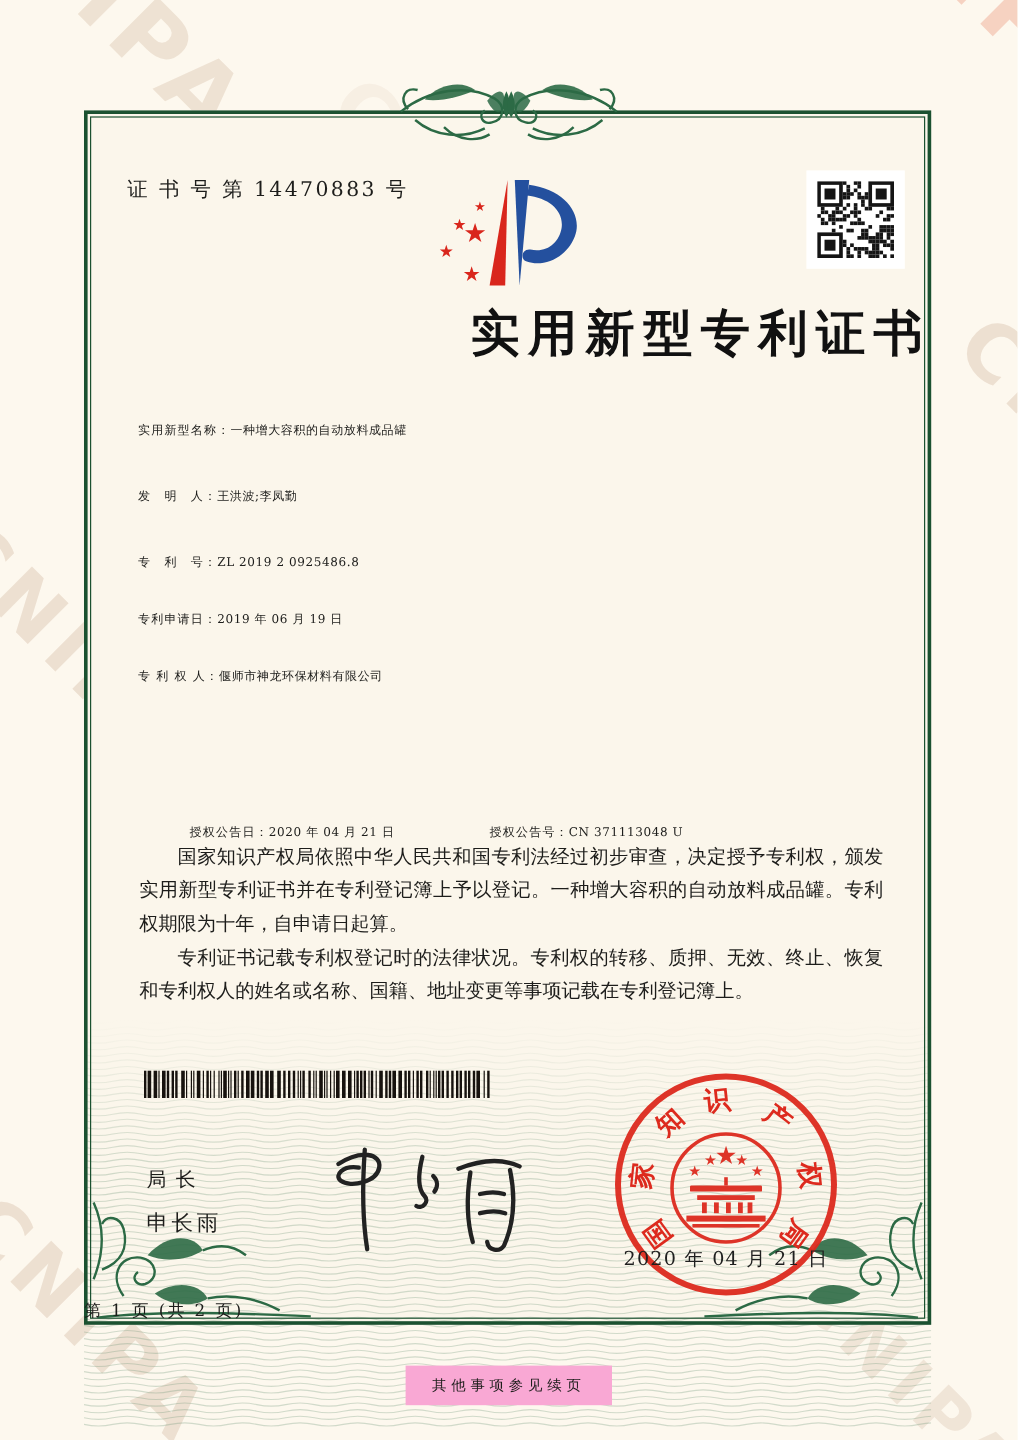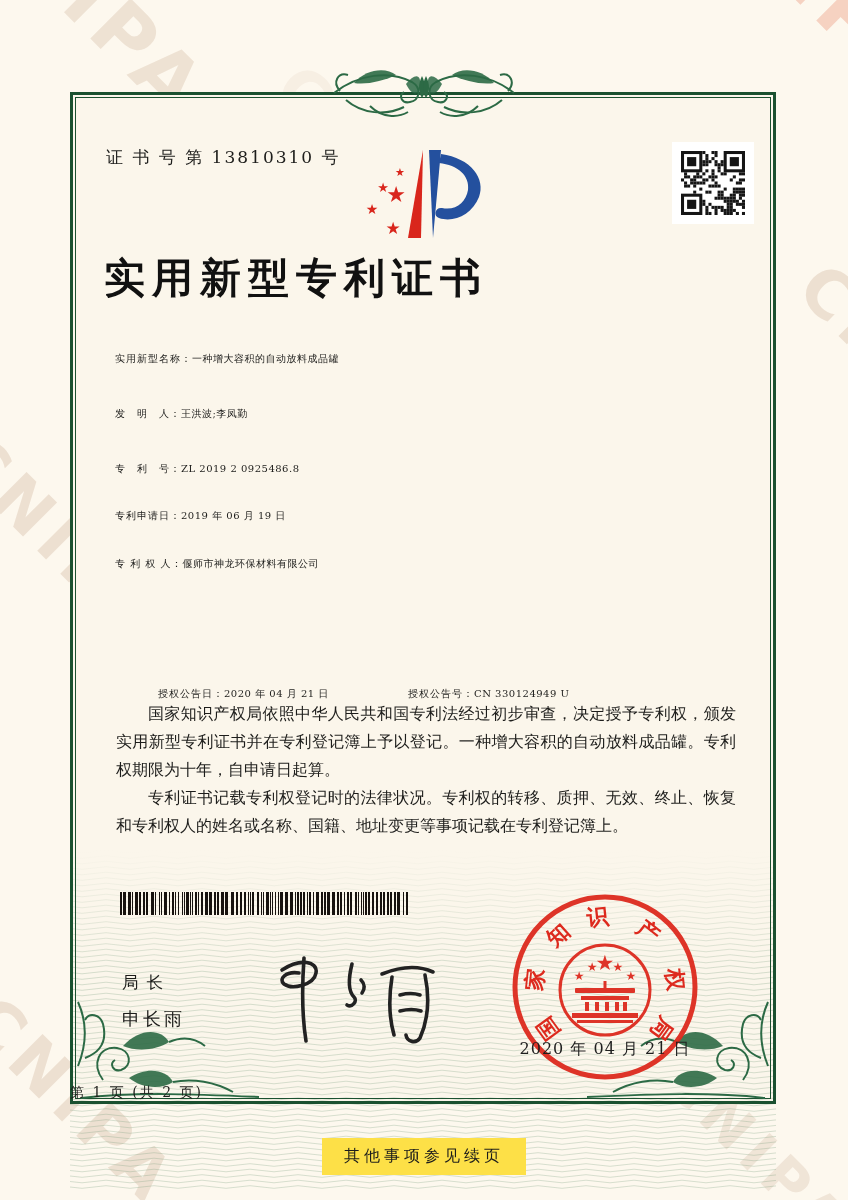--- a/index.html
+++ b/index.html
@@ -15,22 +15,22 @@
   .wave-wrap svg{position:absolute;left:0;top:0;}
   .wave-fade{position:absolute;left:0;top:0;width:100%;height:150px;
              background:linear-gradient(#fbf6eb 20%,rgba(251,246,235,0));}
   .frame-border{left:70px;top:92px;width:706px;height:1012px;border:3px solid #1b5130;box-sizing:border-box;}
   .frame-border::after{content:'';position:absolute;inset:2px;border:1px solid #1b5130;}
   
   .cert-no{left:106px;top:146px;font-size:17px;letter-spacing:2px;}
   .logo{left:352px;top:134px;}
   .qr-box{left:672px;top:142px;width:82px;height:82px;background:#ffffff;}
   .qr-box svg{position:absolute;left:9px;top:9px;}
-  .title{left:70px;top:251px;width:706px;text-align:left;font-size:41px;font-weight:bold;
-         letter-spacing:7px;color:#111;padding-left:34px;}
+  .title{left:70px;top:251px;width:706px;text-align:right;font-size:41px;font-weight:bold;
+         letter-spacing:7px;color:#111;}
   
   .field-row{position:absolute;left:115px;font-size:10px;white-space:nowrap;letter-spacing:0.5px;}
   .field-row .lbl{letter-spacing:1px;}
   .grant-pair2{position:absolute;left:250px;top:0;}
   
   .notice{left:116px;top:700px;width:620px;font-size:16px;line-height:28px;text-align:justify;}
   .notice p{margin:0;text-indent:2em;}
   
   .barcode{left:120px;top:892px;}
   .director-title{left:122px;top:972px;font-size:16.5px;letter-spacing:8px;
@@ -38,22 +38,22 @@
   .director-name{left:122px;top:1007px;font-size:18px;letter-spacing:3px;
       font-family:"DejaVu Sans","Liberation Sans",sans-serif;}
   .signature{left:252px;top:948px;}
   .seal{left:510px;top:892px;width:190px;height:190px;}
   .seal svg{position:absolute;inset:0;opacity:.95;}
   .seal-char{position:absolute;left:50%;top:50%;font-size:22px;font-weight:bold;color:#dd2a1e;
              transform:translate(-50%,-50%) rotate(var(--a)) translateY(-70px);}
   .seal-date{position:absolute;left:0;top:147px;width:100%;text-align:center;font-size:16px;
              color:#1f1f1f;z-index:3;letter-spacing:1px;white-space:nowrap;}
   .page-footer{left:70px;top:1084px;width:706px;text-align:left;font-size:14px;letter-spacing:2px;}
-  .note-box{left:50%;top:1138px;transform:translateX(-50%);background:#fde047;padding:8px 22px;
-            font-size:16px;letter-spacing:4px;white-space:nowrap;}
+  .note-box{left:50%;top:1138px;transform:translateX(-50%);background:#f9a8d4;padding:8px 22px;
+            font-size:12px;letter-spacing:4px;white-space:nowrap;}
 </style>
 </head>
 <body>
 
 <div class="page">
 
   <div class="wm" style="left:-64px;top:-48px;font-size:78px;color:rgba(205,175,150,.30);">CNIPA</div>
   <div class="wm" style="left:662px;top:-66px;font-size:78px;color:rgba(235,148,122,.38);">CNIPA</div>
   <div class="wm" style="left:250px;top:130px;font-size:64px;color:rgba(212,186,160,.14);">CNIPA</div>
   <div class="wm" style="left:452px;top:340px;font-size:60px;color:rgba(212,186,160,.24);">CNIPA</div>
@@ -162,21 +162,21 @@
       <path d="M50 52 C 66 34 88 34 96 48 C 84 56 64 58 50 52 Z" fill="#2c6a45" stroke="none" opacity=".9"></path>
       <path d="M56 84 C 74 72 94 76 100 88 C 88 96 68 94 56 84 Z" fill="#2c6a45" stroke="none" opacity=".9"></path>
       <path d="M96 48 C 110 42 122 44 132 52"></path>
       <path d="M100 88 C 120 84 142 88 160 98"></path>
     </g>
   </svg>
   <svg class="abs" style="left:583px;top:994px;transform:scaleX(-1);" width="190" height="108" viewBox="0 0 190 108">
     <use href="#cfl"></use>
   </svg>
 
-  <div class="abs cert-no">证 书 号 第 13810310 号</div>
+  <div class="abs cert-no">证 书 号 第 14470883 号</div>
 
   <svg class="abs logo" width="150" height="120" viewBox="0 0 150 120">
     <g font-family="DejaVu Sans,Liberation Sans,sans-serif" fill="#d9261c">
       <text x="48" y="42" font-size="11" text-anchor="middle">★</text>
       <text x="31" y="58" font-size="13" text-anchor="middle">★</text>
       <text x="44" y="68" font-size="22" text-anchor="middle">★</text>
       <text x="20" y="80" font-size="14" text-anchor="middle">★</text>
       <text x="41" y="100" font-size="17" text-anchor="middle">★</text>
     </g>
     <polygon points="71,16 56,104 69,104" fill="#d9261c"></polygon>
@@ -343,21 +343,21 @@
   </div>
   <div class="field-row" style="top:509px;">
     <span class="lbl">专利申请日：</span><span>2019 年 06 月 19 日</span>
   </div>
   <div class="field-row" style="top:557px;">
     <span class="lbl">专 利 权 人：</span><span>偃师市神龙环保材料有限公司</span>
   </div>
   <div class="field-row" style="top:687px;width:640px;margin-left:43px;">
     <span class="lbl">授权公告日：</span><span>2020 年 04 月 21 日</span>
     <span class="grant-pair2">
-      <span class="lbl">授权公告号：</span><span>CN 330124949 U</span>
+      <span class="lbl">授权公告号：</span><span>CN 371113048 U</span>
     </span>
   </div>
 
   <div class="abs notice">
     <p>国家知识产权局依照中华人民共和国专利法经过初步审查，决定授予专利权，颁发实用新型专利证书并在专利登记簿上予以登记。一种增大容积的自动放料成品罐。专利权期限为十年，自申请日起算。</p>
     <p>专利证书记载专利权登记时的法律状况。专利权的转移、质押、无效、终止、恢复和专利权人的姓名或名称、国籍、地址变更等事项记载在专利登记簿上。</p>
   </div>
 
   <svg class="abs barcode" width="292" height="23">
       <g fill="#17120e">

